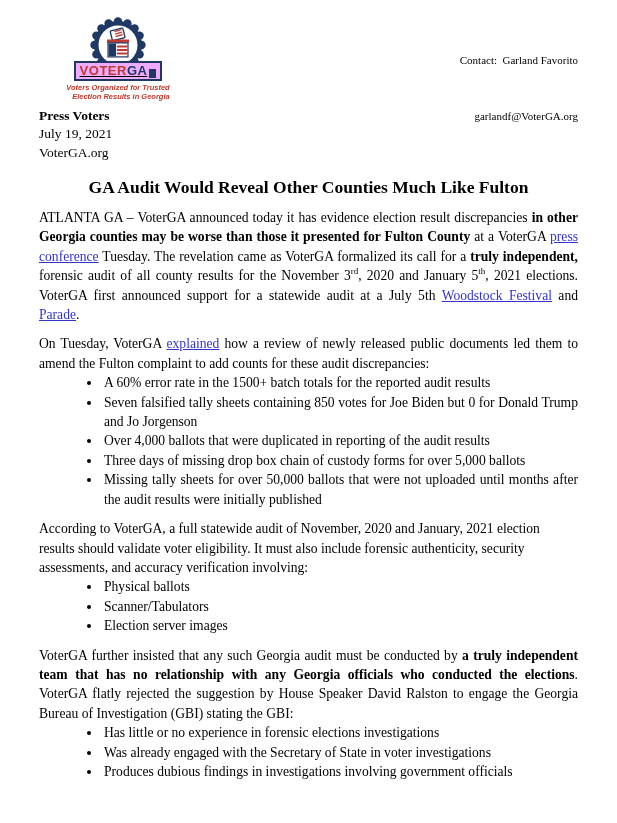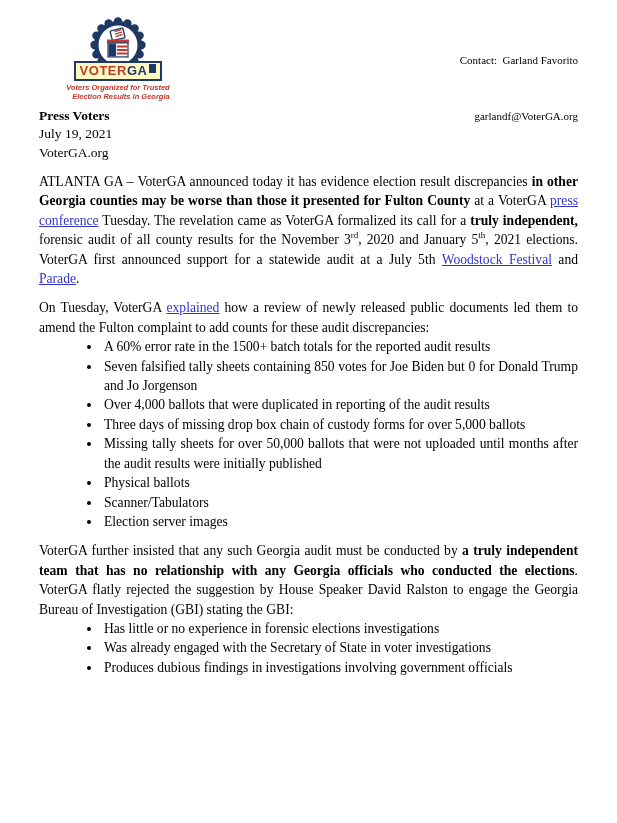--- a/index.html
+++ b/index.html
@@ -6,23 +6,23 @@
   .page {
     width:617px; height:823px; background:#fff; box-sizing:border-box;
     padding:14px 39px 0 39px; position:relative; overflow:hidden;
     font-family:"Liberation Serif", serif; color:#000;
   }
   
   .header { display:flex; justify-content:space-between; align-items:flex-end; }
   .header-left { display:flex; flex-direction:column; }
   .logo { width:130px; margin-left:14px; display:flex; flex-direction:column; align-items:center; font-family:"Liberation Sans", sans-serif; }
   .logo-box {
-    margin-top:-12px; background:#fef9c3; border:2px solid #203864; padding:1px 4px;
-    font-weight:bold; font-size:13px; letter-spacing:.5px; display:flex; align-items:flex-start; line-height:14px;
-    position:relative; z-index:2;
+    margin-top:-12px; background:#f0abfc; border:2px solid #203864; padding:1px 4px;
+    font-weight:bold; font-size:13px; letter-spacing:.5px; display:flex; align-items:flex-end; line-height:14px;
+    position:relative; z-index:2;text-decoration:underline;
   }
   .logo-voter { color:#c13a32; }
   .logo-ga { color:#203864; }
   .logo-sq { display:inline-block; width:7px; height:9px; background:#203864; margin-left:2px; }
   .tagline { margin-top:2px; color:#c0392b; font-style:italic; font-weight:bold; font-size:7.5px; text-align:right; line-height:9px; }
   .hl-lines { margin-top:6px; font-size:13.5px; line-height:18.5px; }
   .hl-lines .b1 { font-weight:bold; }
   .header-right { text-align:right; font-size:11px; line-height:18.5px; white-space:pre; }
   
   .title { text-align:center; font-size:17.5px; font-weight:bold; margin:14px 0 4px 0; line-height:22px; }
@@ -90,31 +90,33 @@
         <div>July 19, 2021</div>
         <div>VoterGA.org</div>
       </div>
     </div>
     <div class="header-right">
       <div>Contact:  Garland Favorito</div>
       <div>garlandf@VoterGA.org</div>
     </div>
   </div>
 
+  <h1 class="title">GA Audit Would Reveal Other Counties Much Like Fulton</h1>
 
   <div class="doc-body" id="doc-body">
       <p class="justify"><span>ATLANTA GA – VoterGA announced today it has evidence election result discrepancies </span><span class="b">in other Georgia counties may be worse than those it presented for Fulton County</span><span> at a VoterGA </span><span class="link">press conference</span><span> Tuesday. The revelation came as VoterGA formalized its call for a </span><span class="b">truly independent,</span><span> forensic audit of all county results for the November 3</span><span><sup>rd</sup></span><span>, 2020 and January 5</span><span><sup>th</sup></span><span>, 2021 elections. VoterGA first announced support for a statewide audit at a July 5th </span><span class="link">Woodstock Festival</span><span> and </span><span class="link">Parade</span><span>.</span></p>
       <p class="justify"><span>On Tuesday, VoterGA </span><span class="link">explained</span><span> how a review of newly released public documents led them to amend the Fulton complaint to add counts for these audit discrepancies:</span></p>
       <ul class="justify">
         <li><span>A 60% error rate in the 1500+ batch totals for the reported audit results</span></li>
         <li><span>Seven falsified tally sheets containing 850 votes for Joe Biden but 0 for Donald Trump and Jo Jorgenson</span></li>
         <li><span>Over 4,000 ballots that were duplicated in reporting of the audit results</span></li>
         <li><span>Three days of missing drop box chain of custody forms for over 5,000 ballots</span></li>
         <li><span>Missing tally sheets for over 50,000 ballots that were not uploaded until months after the audit results were initially published</span></li>
       </ul>
+      <p><span>According to VoterGA, a full statewide audit of November, 2020 and January, 2021 election results should validate voter eligibility. It must also include forensic authenticity, security assessments, and accuracy verification involving:</span></p>
       <ul>
         <li><span>Physical ballots</span></li>
         <li><span>Scanner/Tabulators</span></li>
         <li><span>Election server images</span></li>
       </ul>
       <p class="justify"><span>VoterGA further insisted that any such Georgia audit must be conducted by </span><span class="b">a truly independent team that has no relationship with any Georgia officials who conducted the elections</span><span>. VoterGA flatly rejected the suggestion by House Speaker David Ralston to engage the Georgia Bureau of Investigation (GBI) stating the GBI:</span></p>
       <ul class="justify">
         <li><span>Has little or no experience in forensic elections investigations</span></li>
         <li><span>Was already engaged with the Secretary of State in voter investigations</span></li>
         <li><span>Produces dubious findings in investigations involving government officials</span></li>

